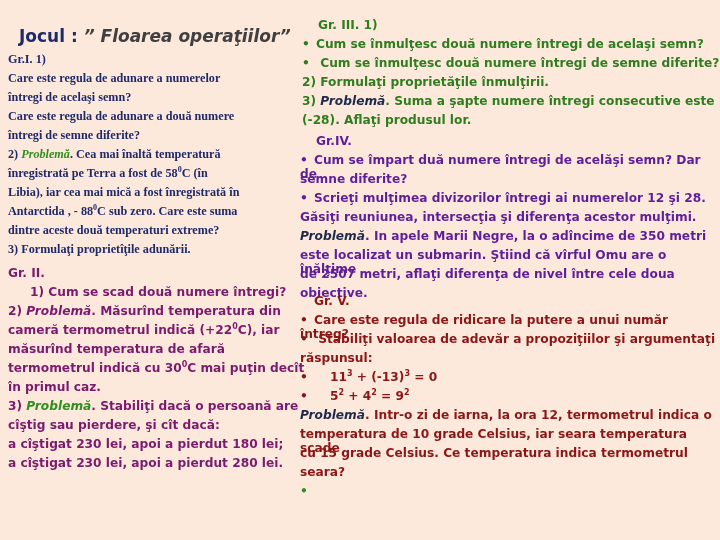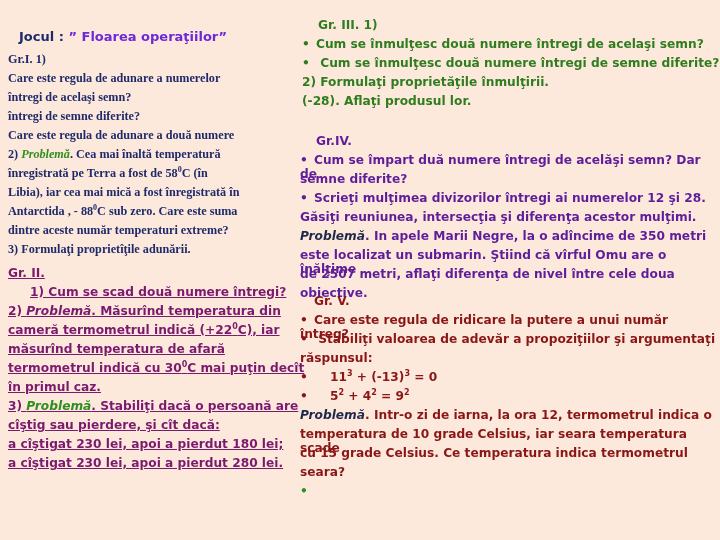--- a/index.html
+++ b/index.html
@@ -12,67 +12,68 @@
     position:relative;
   }
   .abs { position:absolute; white-space:nowrap; line-height:19px; }
   .navy { color:#1f2a6b; }
   .purple { color:#7a1a6e; }
   .green { color:#2f7d1f; }
   .violet { color:#5e1e9a; }
   .red { color:#8a1616; }
   .ital-green { color:#2f8f1f; font-style:italic; }
   .ital-navy { color:#1f2a4b; font-style:italic; }
-  .title-main { font-size:13px; color:#1f2a6b; }
-  .title-game { color:#6d28d9; }
+  .title-main { font-size:17px; color:#1f2a6b; }
+  .title-game { font-style:italic; color:#404040; }
   .line { display:block; height:19px; }
   .bullet { display:inline-block; width:14px; }
   sup { font-size:8px; line-height:0; vertical-align:5px; }
   .col { position:absolute; }
 </style>
 </head>
 <body>
 
 <div class="abs" style="left:19px; top:27px;">
   <span class="title-main">Jocul : </span><span class="title-main title-game">” Floarea operaţiilor”</span>
 </div>
 
 <div class="col navy" style="left:8px; top:52px;font-family:Liberation Serif, serif;">
   <span class="line">Gr.I. 1)</span>
   <span class="line">Care este regula de adunare a numerelor</span>
   <span class="line">întregi de acelaşi semn?</span>
+  <span class="line">Care este regula de adunare a două numere</span>
   <span class="line">întregi de semne diferite?</span>
-  <span class="line">Care este regula de adunare a două numere</span>
   <span class="line" style="white-space:nowrap"><span> 2) </span><span class="ital-green">Problemă</span><span>.  Cea mai înaltă temperatură</span></span>
   <span class="line"><span>înregistrată pe Terra a fost de 58</span><sup>0</sup><span>C (în</span></span>
   <span class="line">Libia), iar cea mai mică a fost înregistrată în</span>
   <span class="line"><span>Antarctida , - 88</span><sup>0</sup><span>C sub zero. Care este suma</span></span>
-  <span class="line">dintre aceste număr temperaturi extreme?</span>
+  <span class="line">dintre aceste două temperaturi extreme?</span>
   <span class="line"> 3) Formulaţi proprietîţile adunării.</span>
 </div>
 
-<div class="col purple" style="left:8px; top:266px;text-decoration:underline;">
+<div class="col purple" style="left:8px; top:266px;">
   <span class="line"> Gr. II.</span>
   <span class="line" style="padding-left:22px">1) Cum se scad două numere întregi?</span>
   <span class="line"><span> 2) </span><span style="font-style:italic">Problemă</span><span>. Măsurînd temperatura din</span></span>
   <span class="line"><span>cameră termometrul indică  (+22</span><sup>0</sup><span>C), iar</span></span>
   <span class="line">măsurînd temperatura de afară</span>
   <span class="line"><span>termometrul indică cu 30</span><sup>0</sup><span>C mai puţin decît</span></span>
   <span class="line">în primul caz.</span>
   <span class="line"><span>3) </span><span class="ital-green">Problemă</span><span>. Stabiliţi dacă o persoană are</span></span>
   <span class="line">cîştig sau pierdere, şi cît dacă:</span>
   <span class="line">a cîştigat 230 lei, apoi a pierdut 180 lei;</span>
   <span class="line">a cîştigat 230 lei, apoi a pierdut 280 lei.</span>
 </div>
 
 <div class="col green" style="left:302px; top:18px;">
   <span class="line" style="padding-left:16px">Gr. III. 1)</span>
   <span class="line"><span class="bullet">•</span><span>Cum se înmulţesc două numere întregi de acelaşi semn?</span></span>
   <span class="line"><span class="bullet">•</span><span> Cum se înmulţesc două numere întregi de semne diferite?</span></span>
   <span class="line">2) Formulaţi proprietăţile înmulţirii.</span>
+  <span class="line"><span>3) </span><span class="ital-navy">Problemă</span><span>. Suma a şapte numere întregi consecutive este</span></span>
   <span class="line">(-28). Aflaţi produsul lor.</span>
 </div>
 
 <div class="col violet" style="left:300px; top:134px;">
   <span class="line" style="padding-left:16px">Gr.IV.</span>
   <span class="line"><span class="bullet">•</span><span>Cum se împart duă numere întregi de acelăşi semn? Dar de</span></span>
   <span class="line">semne diferite?</span>
   <span class="line"><span class="bullet">•</span><span>Scrieţi mulţimea divizorilor întregi ai numerelor 12 şi 28.</span></span>
   <span class="line">Găsiţi reuniunea, intersecţia şi diferenţa acestor mulţimi.</span>
   <span class="line"><span class="ital-navy">Problemă</span><span>. In apele Marii Negre, la o adîncime de 350 metri</span></span>

